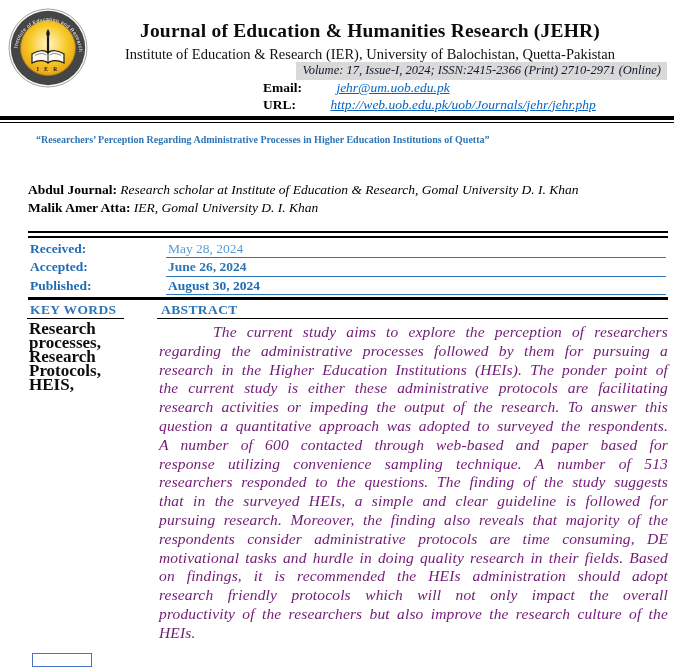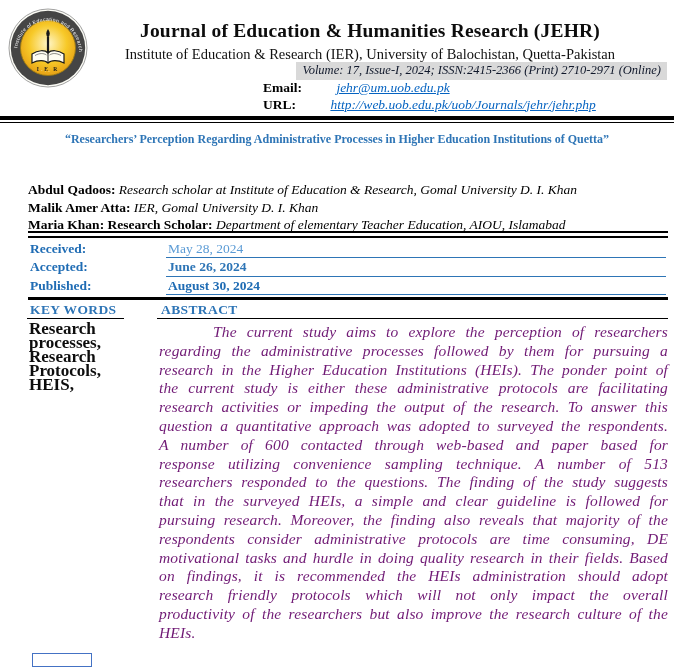--- a/index.html
+++ b/index.html
@@ -16,22 +16,22 @@
     position:absolute;top:62px;right:7px;background:#d9d9d9;
     font-style:italic;font-size:12.5px;color:#0f172a;padding:1px 6px 2px 6px;white-space:nowrap;
   }
   .contact{position:absolute;left:263px;top:80px;font-size:13.5px;line-height:16.5px;}
   .contact-line{white-space:nowrap;}
   .contact-label{font-weight:bold;color:#000;}
   .link{color:#0563c1;font-style:italic;text-decoration:underline;cursor:pointer;margin-left:31px;}
   .bar-top{position:absolute;left:0;right:0;top:116px;border-top:4.5px solid #000;height:2px;border-bottom:1.3px solid #000;}
   
   .article-title{
-    position:absolute;left:36px;top:129px;width:602px;text-align:center;
-    color:#2e75b6;font-weight:bold;font-size:12px;line-height:21.5px;
+    position:absolute;left:36px;top:129px;width:602px;text-align:left;
+    color:#2e75b6;font-weight:bold;font-size:10px;line-height:21.5px;
   }
   .authors{position:absolute;left:28px;top:181px;width:630px;font-size:13.5px;line-height:17.6px;}
   .author-name{font-weight:bold;}
   .author-affil{font-style:italic;}
   .rule-double{position:absolute;left:28px;right:6px;top:231px;height:2.6px;border-top:2.3px solid #000;border-bottom:2.3px solid #000;}
   
   .dates{position:absolute;left:30px;top:241px;width:640px;font-size:13.5px;}
   .date-row{position:relative;height:18.3px;}
   .date-label{position:absolute;left:0;top:0;font-weight:bold;color:#1f6cb4;}
   .date-value{position:absolute;left:138px;top:0;}
@@ -106,30 +106,26 @@
       <a class="link">http://web.uob.edu.pk/uob/Journals/jehr/jehr.php</a>
     </div>
   </div>
 
   <div class="bar-top"></div>
 
   <div class="article-title">“Researchers’ Perception Regarding Administrative Processes in Higher Education Institutions of Quetta”</div>
 
   <div class="authors">
     <div class="author-line">
-      <span class="author-name">Abdul Qadoos:</span>
+      <span class="author-name">Abdul Journal:</span>
       <span class="author-affil">Research scholar at Institute of Education &amp; Research, Gomal University D. I. Khan</span>
     </div>
     <div class="author-line">
       <span class="author-name">Malik Amer Atta:</span>
       <span class="author-affil">IER, Gomal University D. I. Khan</span>
-    </div>
-    <div class="author-line">
-      <span class="author-name">Maria Khan: Research Scholar:</span>
-      <span class="author-affil">Department of elementary Teacher Education, AIOU, Islamabad</span>
     </div>
   </div>
 
   <div class="rule-double"></div>
 
   <div class="dates">
     <div class="date-row">
       <span class="date-label">Received:</span>
       <span class="date-value v-light">May 28, 2024</span>
       <span class="date-underline"></span>

